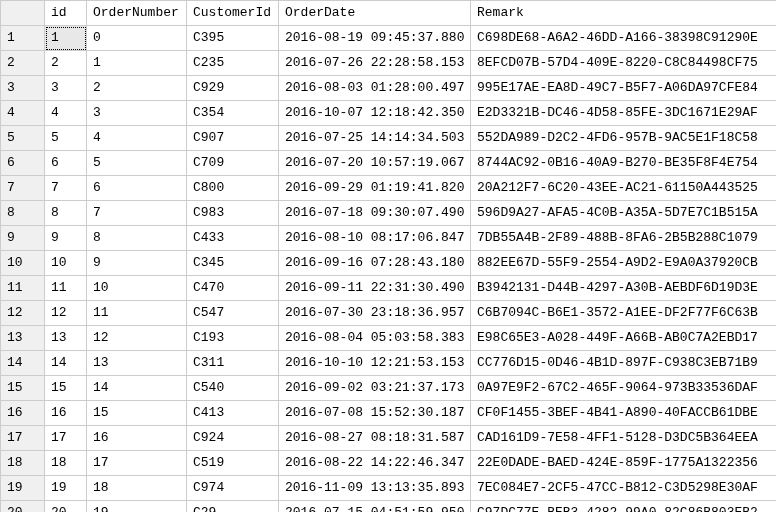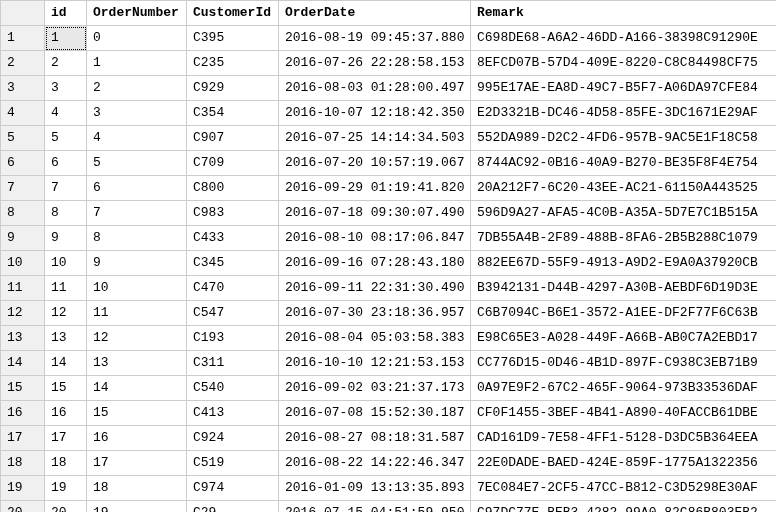--- a/index.html
+++ b/index.html
@@ -20,21 +20,21 @@
     border: 1px solid #ccc;
     padding: 4px 6px;
     text-align: left;
     white-space: nowrap;
     overflow: hidden;
     height: 16px;
     line-height: 16px;
     vertical-align: middle;
   }
   th {
-    font-weight: bold;
+    font-weight: normal;
     background: #fff;
   }
   
   th.gutter, td.gutter {
     background: #f0f0f0;
     text-align: left;
     color: #000;
     width: 40px;
   }
   th.gutter {
@@ -149,21 +149,21 @@
         <td>C433</td>
         <td>2016-08-10 08:17:06.847</td>
         <td>7DB55A4B-2F89-488B-8FA6-2B5B288C1079</td>
       </tr>
       <tr>
         <td class="gutter">10</td>
         <td>10</td>
         <td>9</td>
         <td>C345</td>
         <td>2016-09-16 07:28:43.180</td>
-        <td>882EE67D-55F9-4913-A9D2-E9A0A37920CB</td>
+        <td>882EE67D-55F9-2554-A9D2-E9A0A37920CB</td>
       </tr>
       <tr>
         <td class="gutter">11</td>
         <td>11</td>
         <td>10</td>
         <td>C470</td>
         <td>2016-09-11 22:31:30.490</td>
         <td>B3942131-D44B-4297-A30B-AEBDF6D19D3E</td>
       </tr>
       <tr>
@@ -220,21 +220,21 @@
         <td>17</td>
         <td>C519</td>
         <td>2016-08-22 14:22:46.347</td>
         <td>22E0DADE-BAED-424E-859F-1775A1322356</td>
       </tr>
       <tr>
         <td class="gutter">19</td>
         <td>19</td>
         <td>18</td>
         <td>C974</td>
-        <td>2016-01-09 13:13:35.893</td>
+        <td>2016-11-09 13:13:35.893</td>
         <td>7EC084E7-2CF5-47CC-B812-C3D5298E30AF</td>
       </tr>
       <tr>
         <td class="gutter">20</td>
         <td>20</td>
         <td>19</td>
         <td>C29</td>
         <td>2016-07-15 04:51:59.950</td>
         <td>C97DC77E-BEB3-4282-99A0-82C86B803EB2</td>
       </tr>

